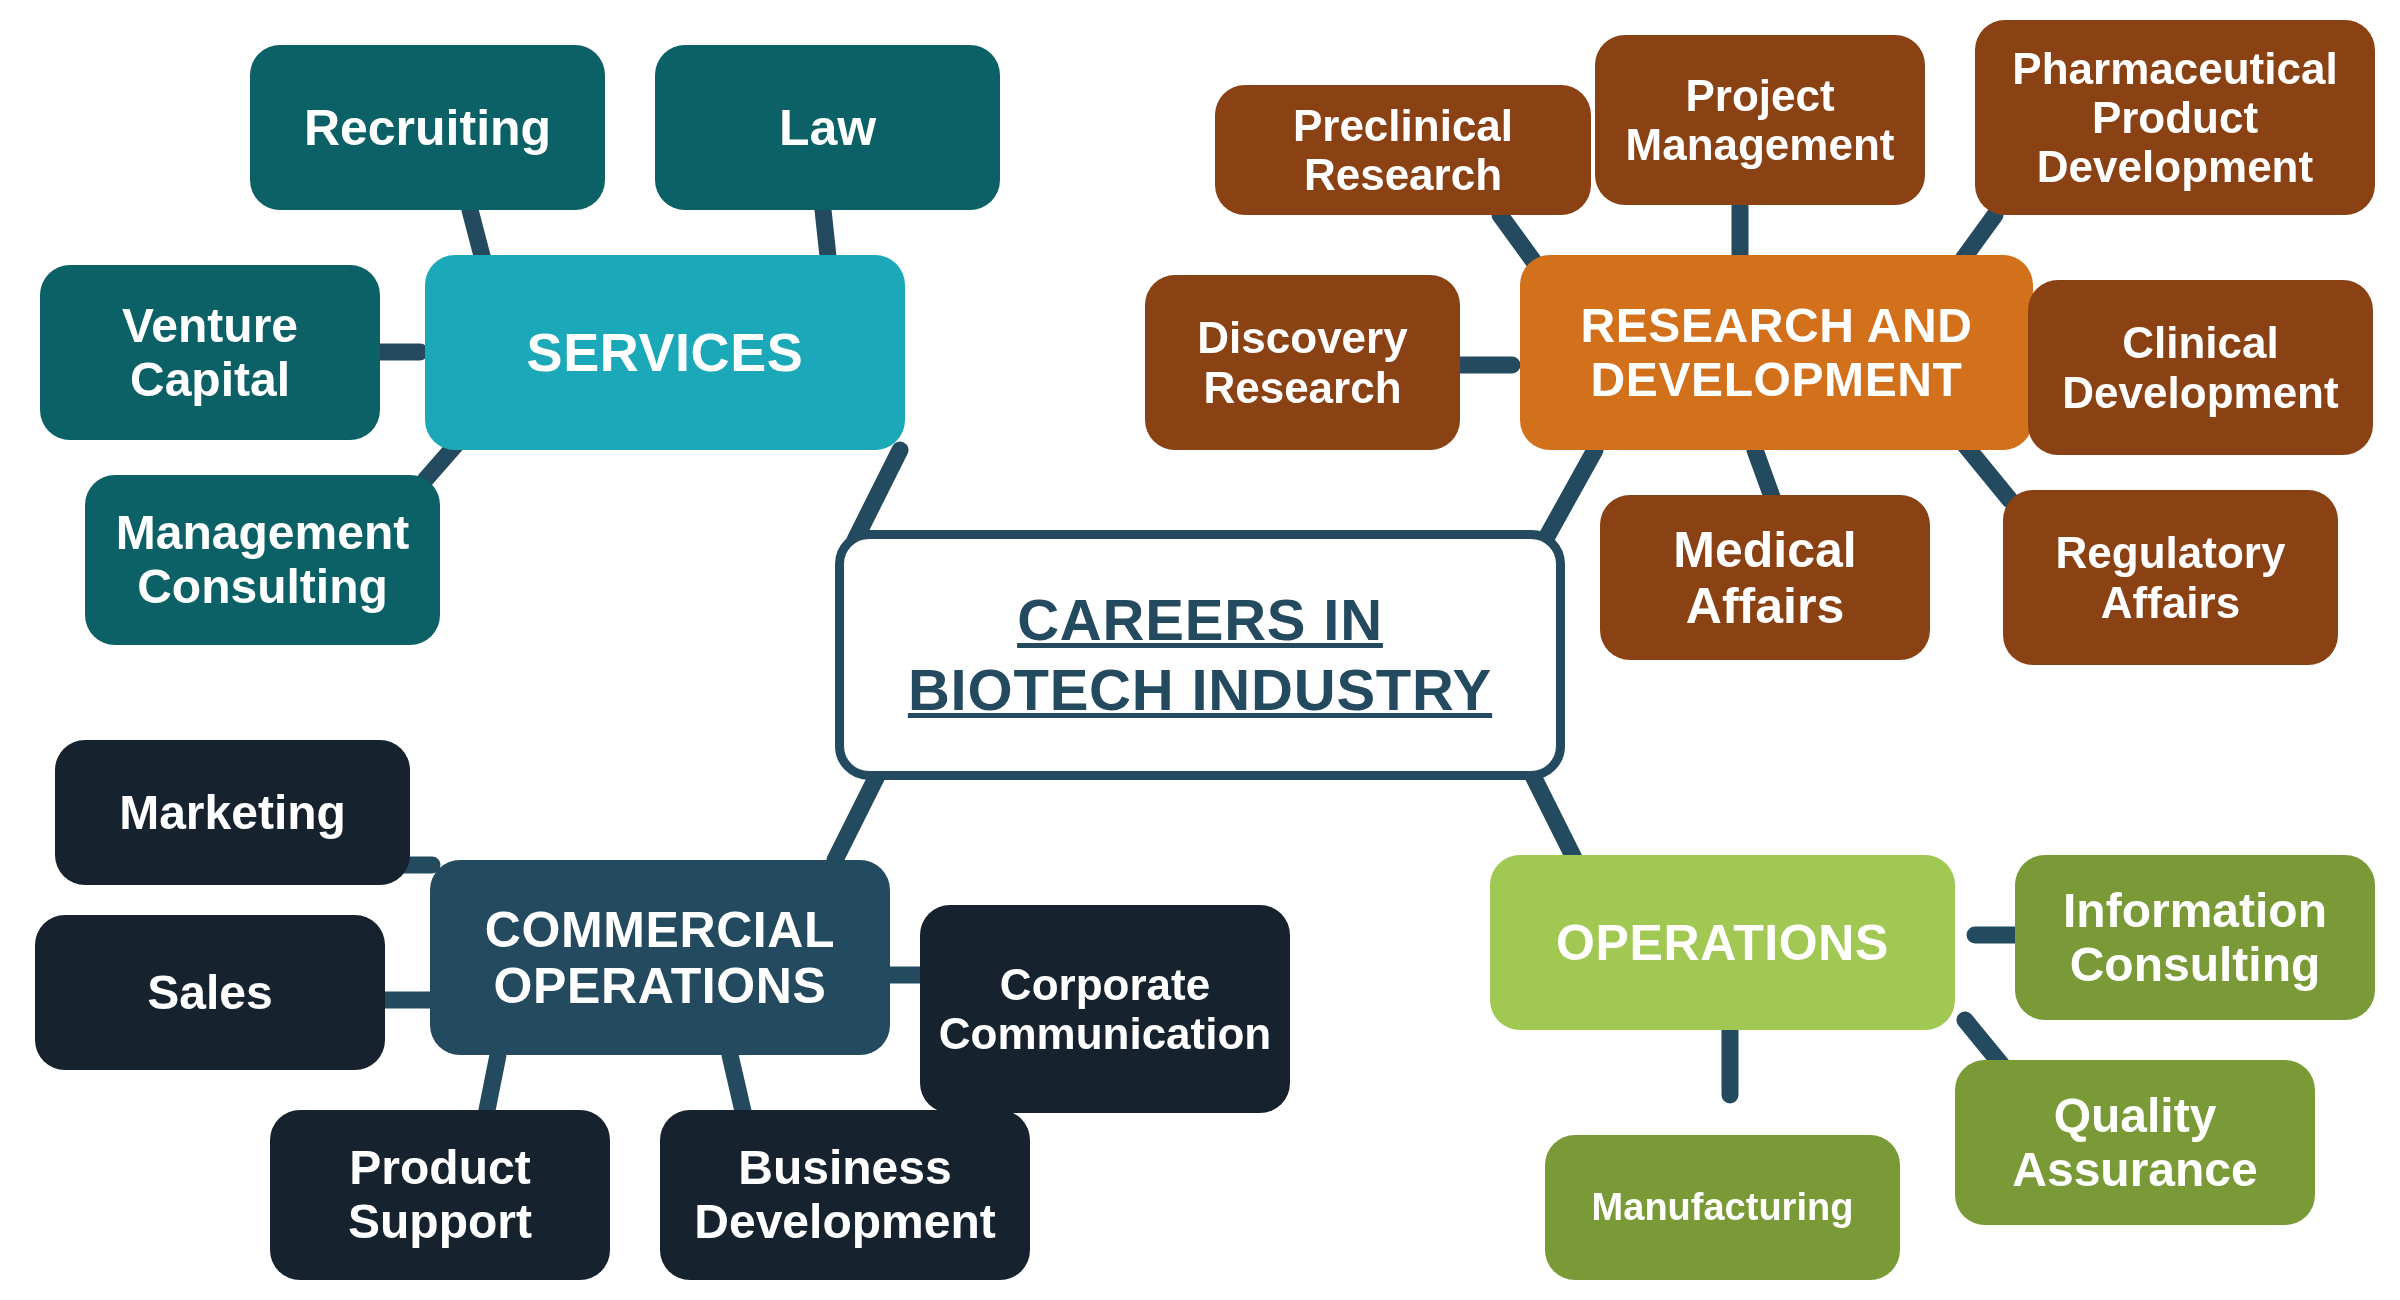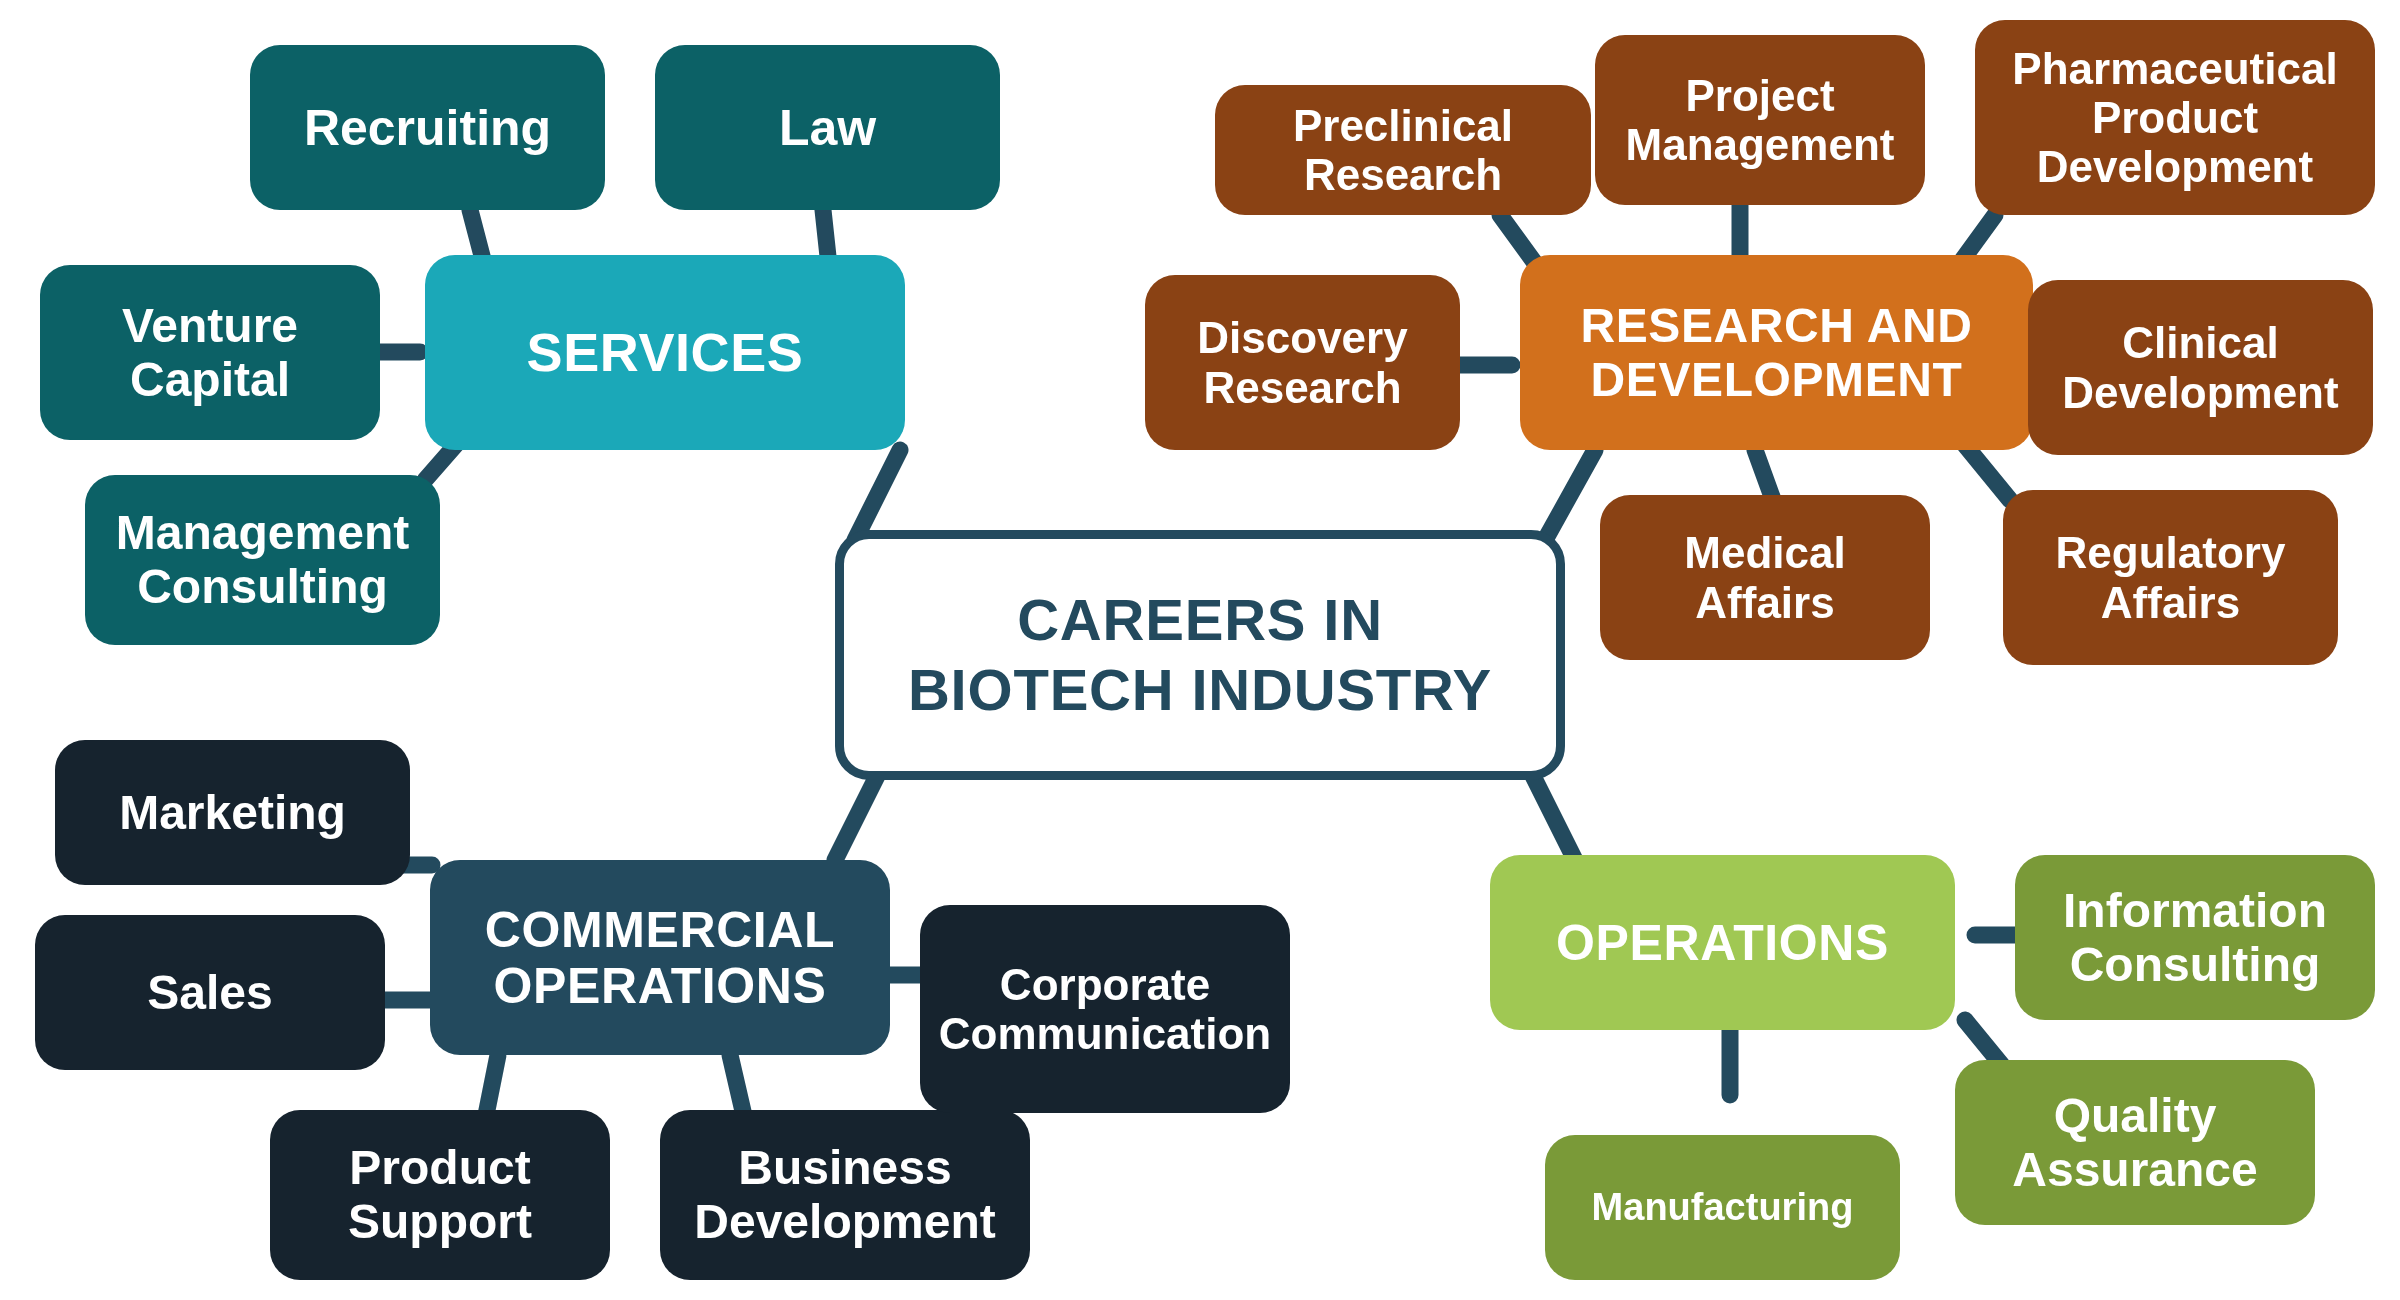--- a/index.html
+++ b/index.html
@@ -57,20 +57,21 @@
     text-align: center;
     background: #ffffff;
     border: 9px solid #234A5E;
     border-radius: 34px;
     color: #234A5E;
     font-weight: 700;
     letter-spacing: 0.8px;
     line-height: 1.2;
     z-index: 6;
     white-space: pre-line;
+    text-decoration: underline;
   }
 </style>
 </head>
 <body>
 
 <div id="canvas">
 
   <svg id="edges" viewBox="0 0 2400 1300">
     <g id="edge-paths" fill="none" stroke="#234A5E" stroke-width="17" stroke-linecap="round" stroke-linejoin="round">
 
@@ -137,21 +138,21 @@
 
   <div class="node leaf" style="left:1145px; top:275px; width:315px; height:175px; background:#8A4214; font-size:44px;">Discovery
 Research</div>
 
   <div class="node leaf" style="left:2028px; top:280px; width:345px; height:175px; background:#8A4214; font-size:44px;">Clinical
 Development</div>
 
   <div class="node leaf" style="left:2003px; top:490px; width:335px; height:175px; background:#8A4214; font-size:44px;">Regulatory
 Affairs</div>
 
-  <div class="node leaf" style="left:1600px; top:495px; width:330px; height:165px; background:#8A4214; font-size:44px;">Medical
+  <div class="node leaf" style="left:1600px; top:495px; width:330px; height:165px; background:#8A4214; font-size:50px;">Medical
 Affairs</div>
 
   <div class="node hub" style="left:430px; top:860px; width:460px; height:195px; background:#234A5E; font-size:50px;">COMMERCIAL
 OPERATIONS</div>
 
   <div class="node leaf" style="left:55px; top:740px; width:355px; height:145px; background:#16232E; font-size:48px;">Marketing</div>
 
   <div class="node leaf" style="left:35px; top:915px; width:350px; height:155px; background:#16232E; font-size:48px;">Sales</div>
 
   <div class="node leaf" style="left:270px; top:1110px; width:340px; height:170px; background:#16232E; font-size:48px;">Product

